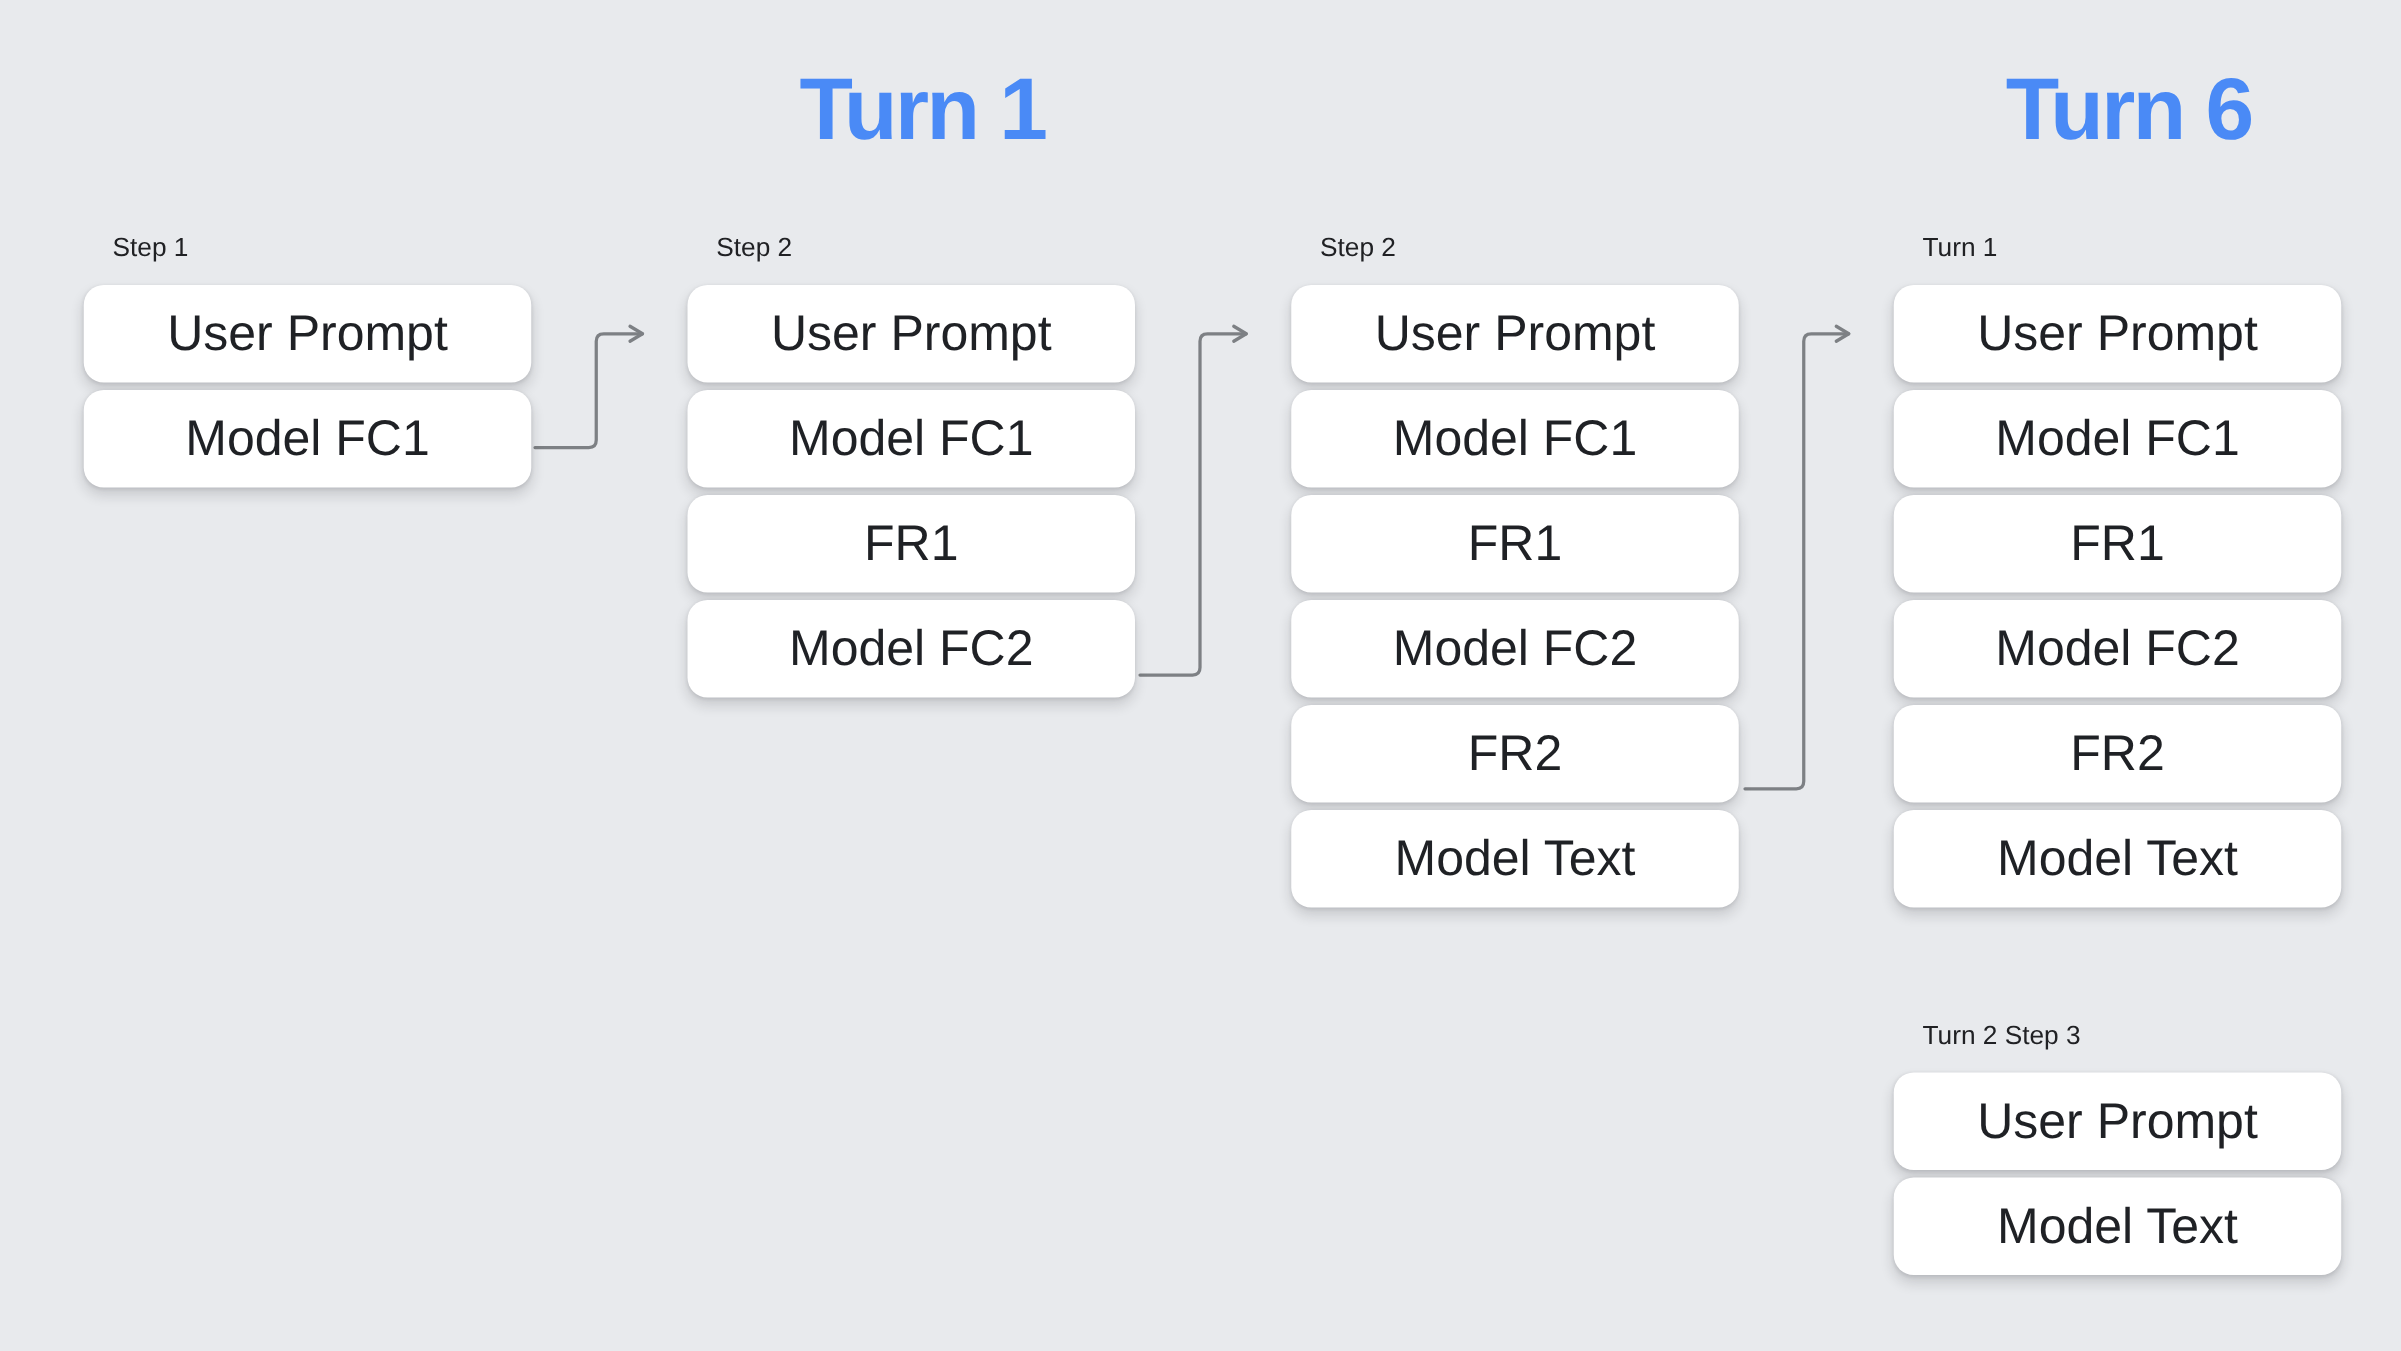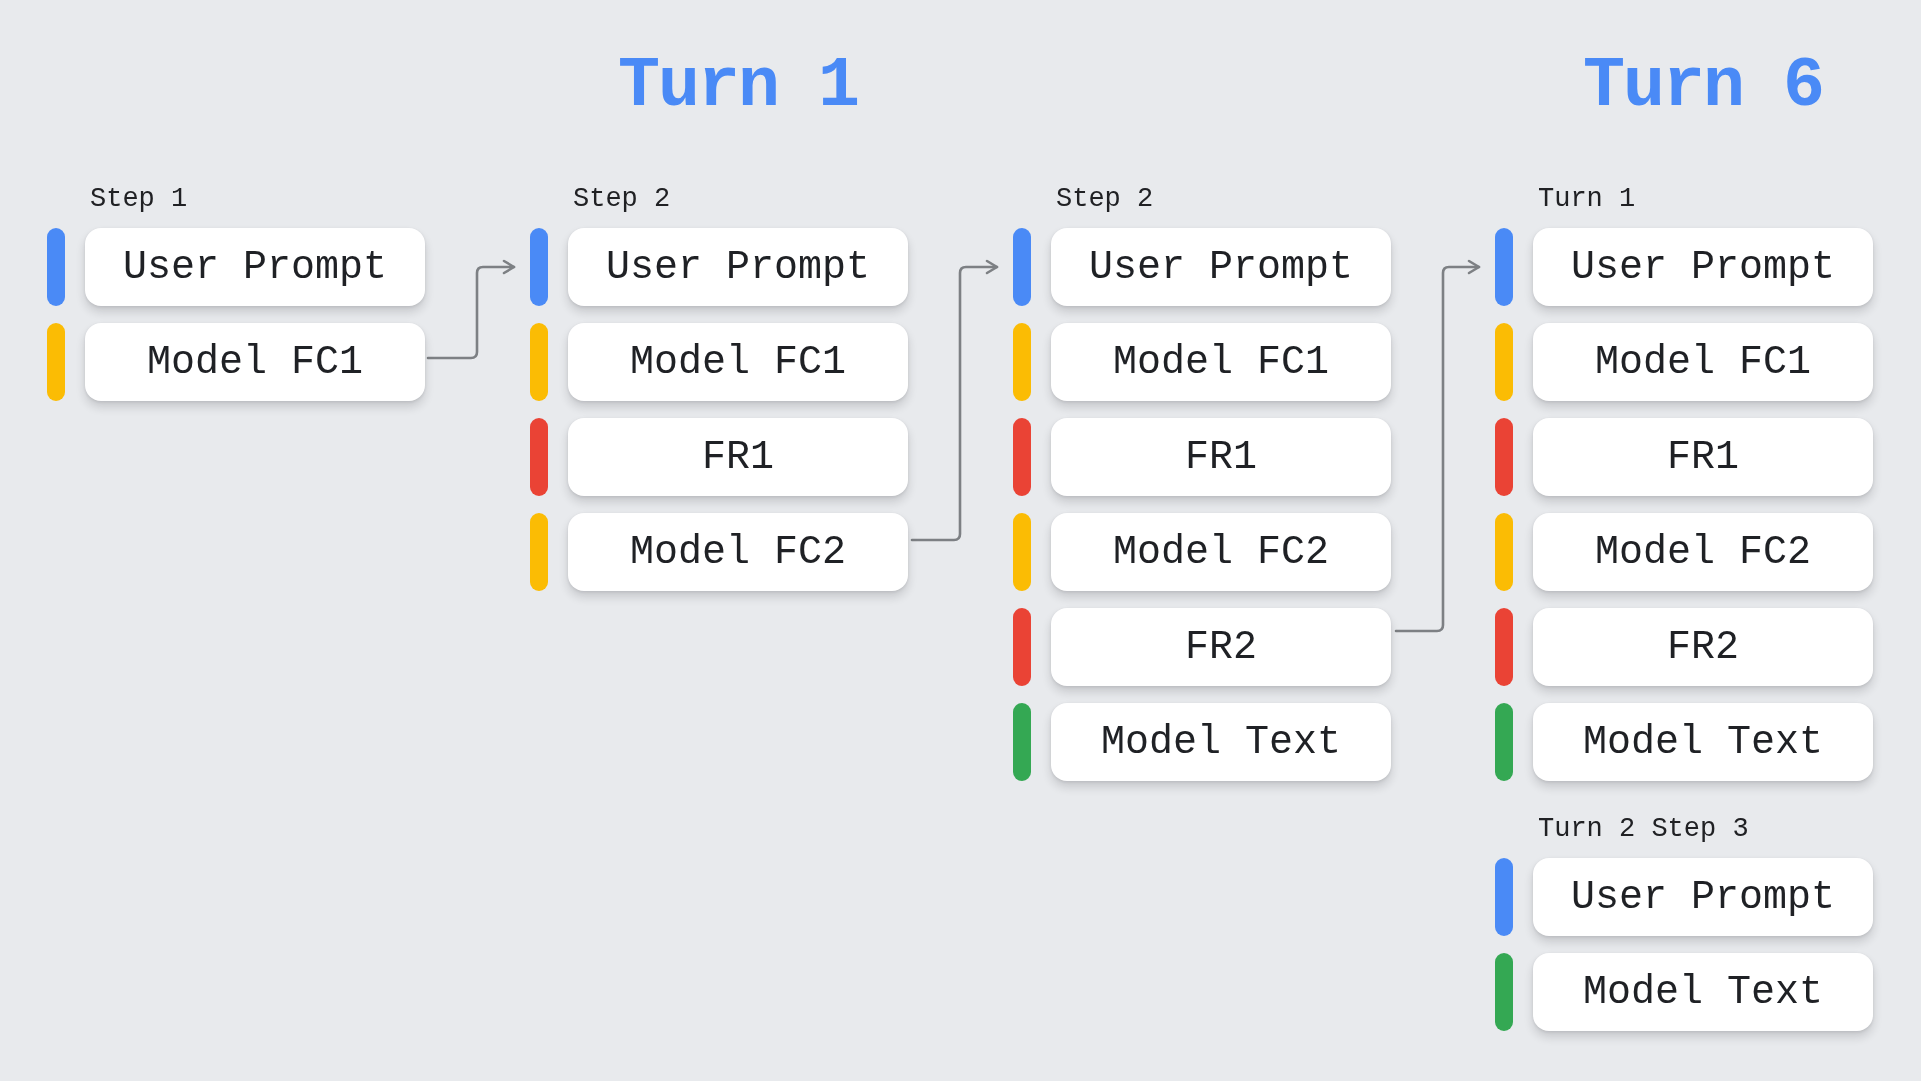--- a/index.html
+++ b/index.html
@@ -3,46 +3,46 @@
 <meta charset="utf-8">
 <style>
   html,body{margin:0;padding:0;}
   body{
     width:1921px;height:1081px;
     background:#E8EAED;
     font-family:"Liberation Sans","DejaVu Sans",sans-serif;
     color:#202124;
     overflow:hidden;
   }
-  .canvas{position:relative;width:1746px;height:1081px;font-family:Liberation Mono, monospace;}
+  .canvas{position:relative;width:1746px;height:1081px;}
 
   .turn-heading{
     position:absolute;top:48px;width:340px;
     text-align:center;
     font-size:70px;font-weight:700;letter-spacing:-2px;line-height:78px;
     color:#4A8AF6;
   }
   #heading-turn1{left:568px;}
   #heading-turn2{left:1533px;}
 
   .arrows{position:absolute;left:0;top:0;width:1921px;height:1081px;pointer-events:none;}
 
   .column{position:absolute;width:378px;}
   #col-step1{left:47px;top:186px;}
   #col-step2{left:530px;top:186px;}
   #col-step3{left:1013px;top:186px;}
   #col-turn1{left:1495px;top:186px;}
   #col-turn2step1{left:1495px;top:816px;}
 
   .col-label{
-    font-size:27px;line-height:26px;
+    font-size:21px;line-height:26px;
     margin-left:43px;margin-bottom:16px;
     color:#202124;
   }
-  .row{display:flex;align-items:stretch;height:78px;margin-bottom:17px;}
+  .row{display:flex;align-items:stretch;height:78px;margin-bottom:6px;flex-direction:column;}
   .bar{width:18px;border-radius:9px;flex:none;}
   .bar.blue{background:#4A8AF6;}
   .bar.yellow{background:#FBBC04;}
   .bar.red{background:#EA4335;}
   .bar.green{background:#34A853;}
   .box{
     flex:1;margin-left:20px;
     background:#FFFFFF;border-radius:16px;
     display:flex;align-items:center;justify-content:center;
     font-size:40px;color:#1F2125;

